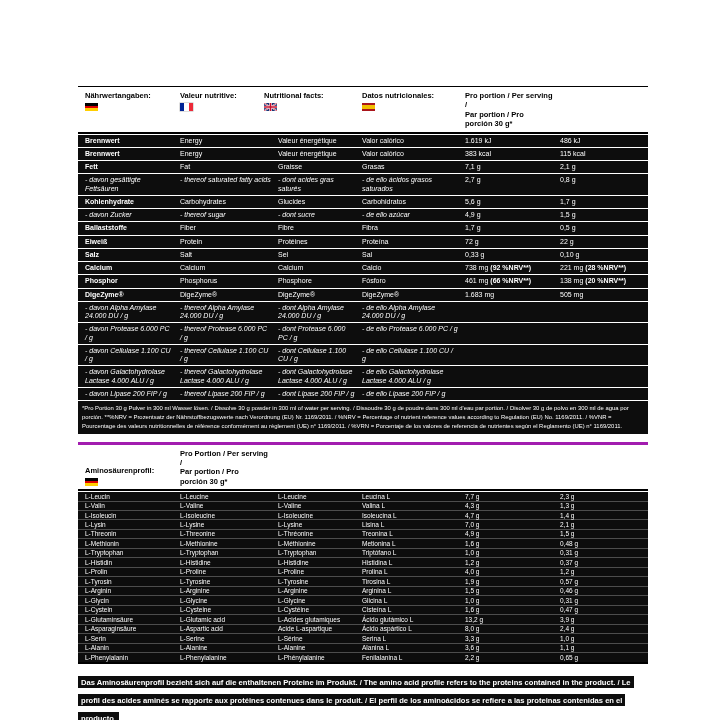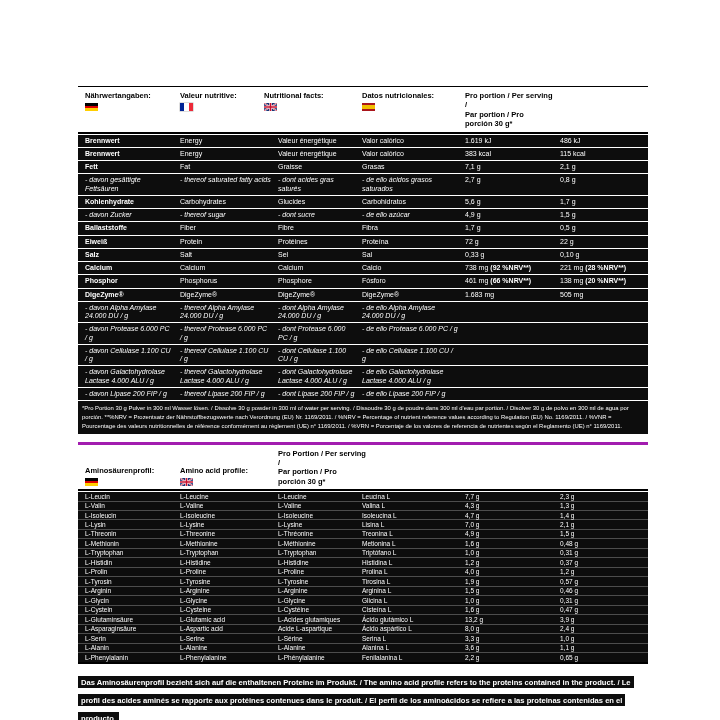--- a/index.html
+++ b/index.html
@@ -214,32 +214,20 @@
       </div>
     <div class="footnote">*Pro Portion 30 g Pulver in 300 ml Wasser lösen. / Dissolve 30 g powder in 300 ml of water per serving. / Dissoudre 30 g de poudre dans 300 ml d'eau par portion. / Disolver 30 g de polvo en 300 ml de agua por porción. **%NRV = Prozentsatz der Nährstoffbezugswerte nach Verordnung (EU) Nr. 1169/2011. / %NRV = Percentage of nutrient reference values according to Regulation (EU) No. 1169/2011. / %VNR = Pourcentage des valeurs nutritionnelles de référence conformément au règlement (UE) n° 1169/2011. / %VRN = Porcentaje de los valores de referencia de nutrientes según el Reglamento (UE) n° 1169/2011.</div>
   </div>
 
   <div class="amino">
     <div class="thead">
       <div class="cc w1">
         <div class="hlabel">Aminosäurenprofil:</div>
         <div class="flag flag-de"></div>
       </div>
-      <div class="cc w2">
-        <div class="hlabel">Amino acid profile:</div>
-        <div class="flag">
-          <svg viewBox="0 0 60 36">
-              <rect width="60" height="36" fill="#012169"></rect>
-              <path d="M0,0 60,36 M60,0 0,36" stroke="#fff" stroke-width="7"></path>
-              <path d="M0,0 60,36 M60,0 0,36" stroke="#c8102e" stroke-width="3"></path>
-              <path d="M30,0 V36 M0,18 H60" stroke="#fff" stroke-width="12"></path>
-              <path d="M30,0 V36 M0,18 H60" stroke="#c8102e" stroke-width="7"></path>
-            </svg>
-        </div>
-      </div>
       <div class="cc w6">
         <div class="hlabel pre">Pro Portion / Per serving /
 Par portion / Pro porción 30 g*</div>
       </div>
     </div>
     <div class="abody">
         <div class="trow">
           <div class="cc w1 lang">L-Leucin</div>
           <div class="cc w2 lang">L-Leucine</div>
           <div class="cc w3 lang">L-Leucine</div>

